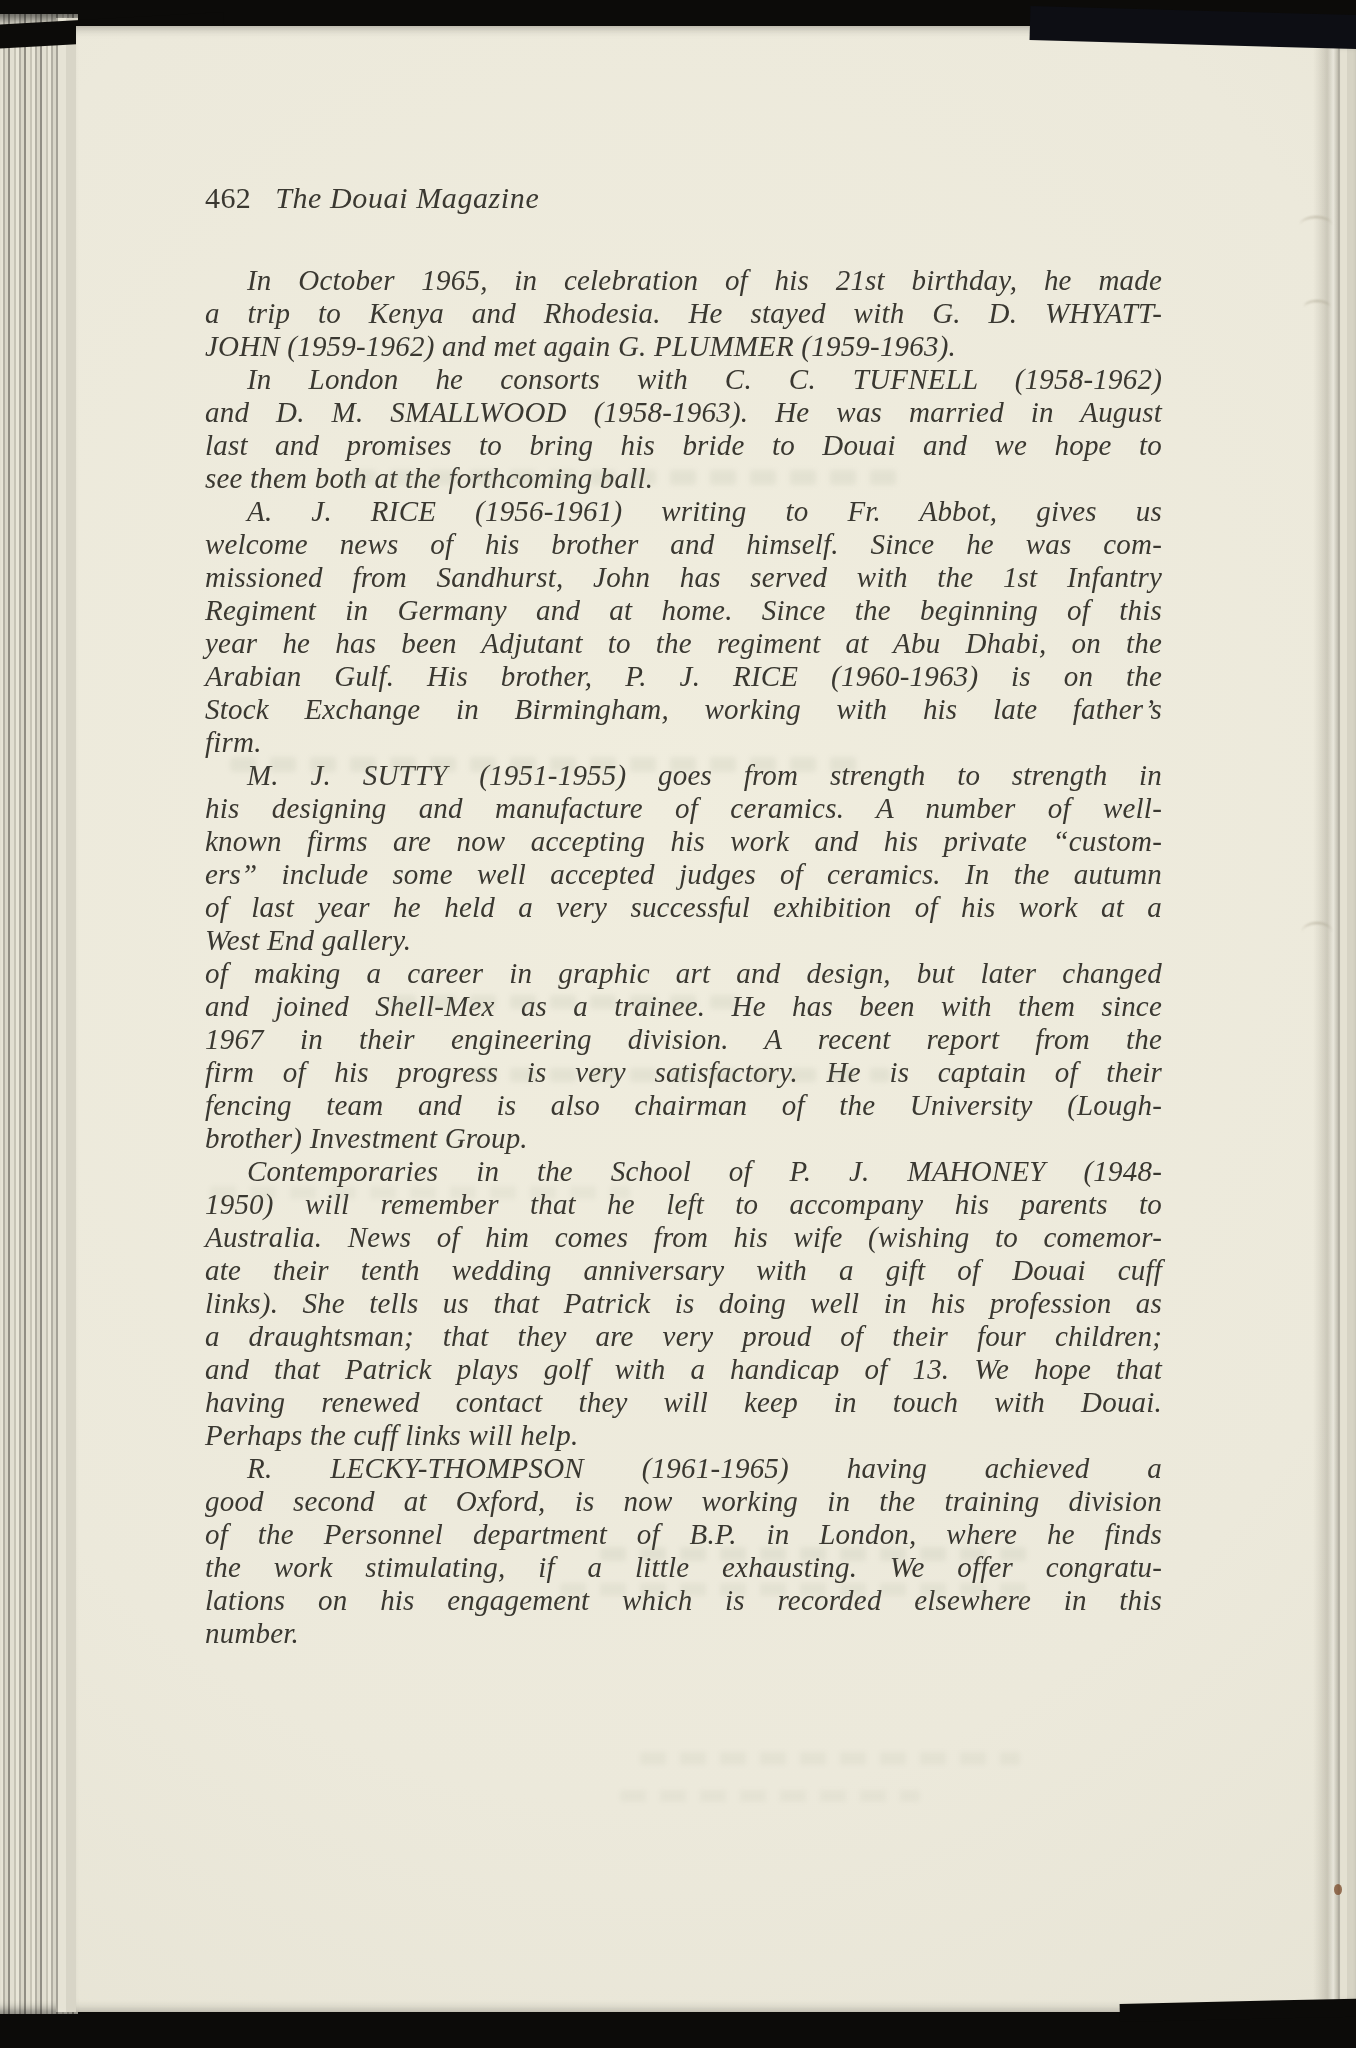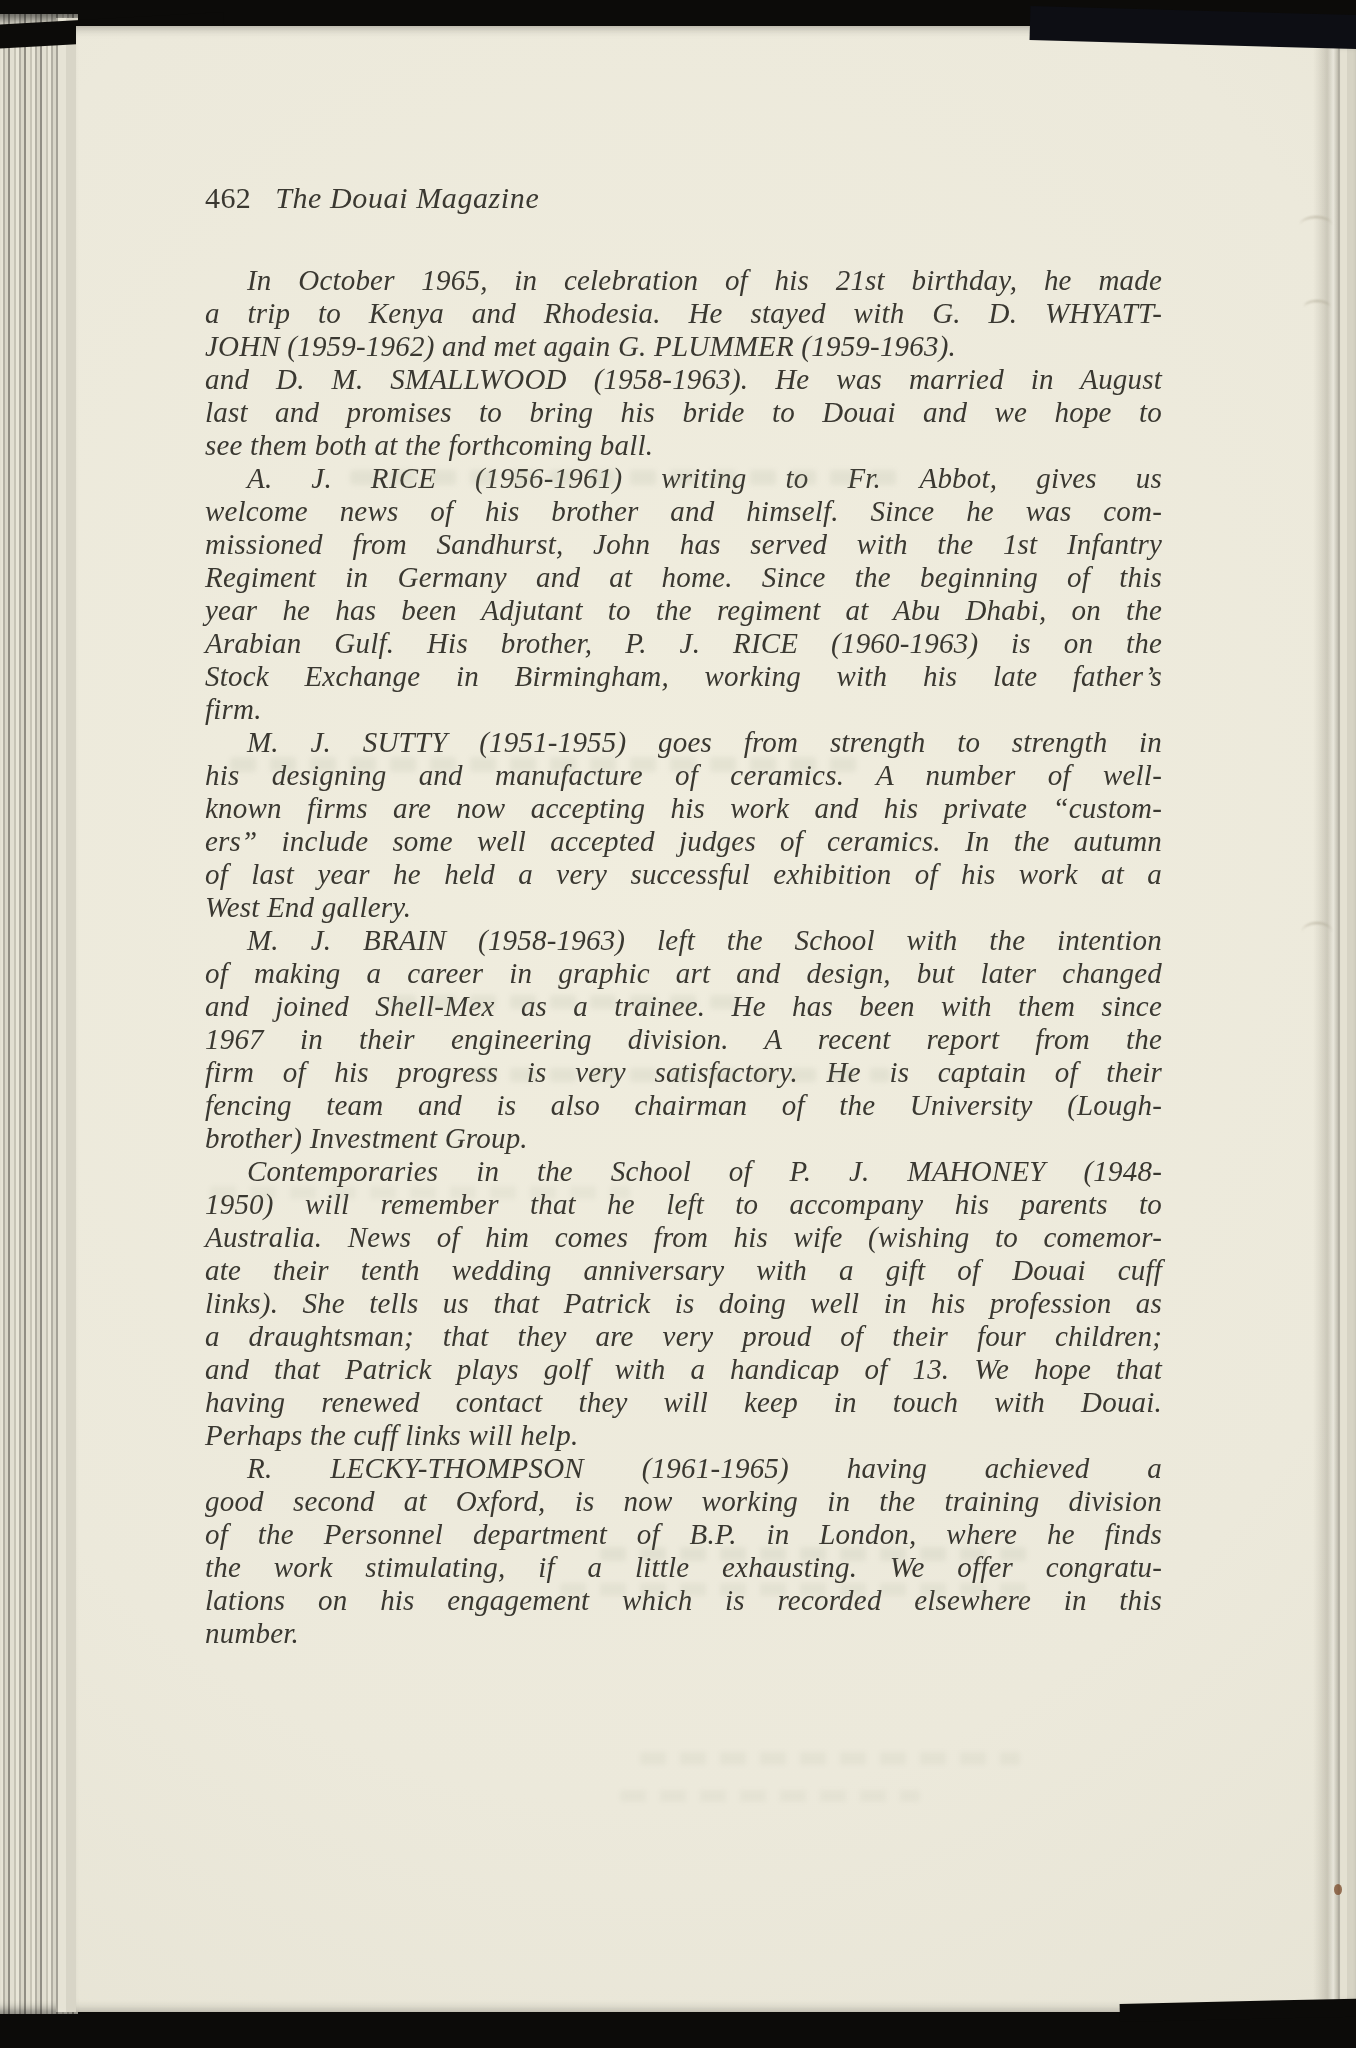--- a/index.html
+++ b/index.html
@@ -103,20 +103,21 @@
     <span class="page-number">462</span><span class="magazine-title">The Douai Magazine</span>
   </div>
 
   <div class="article">
       <div class="para">
         <div class="line first">In October 1965, in celebration of his 21st birthday, he made</div>
         <div class="line">a trip to Kenya and Rhodesia. He stayed with G. D. WHYATT-</div>
         <div class="line last">JOHN (1959-1962) and met again G. PLUMMER (1959-1963).</div>
       </div>
       <div class="para">
+        <div class="line first">In London he consorts with C. C. TUFNELL (1958-1962)</div>
         <div class="line">and D. M. SMALLWOOD (1958-1963). He was married in August</div>
         <div class="line">last and promises to bring his bride to Douai and we hope to</div>
         <div class="line last">see them both at the forthcoming ball.</div>
       </div>
       <div class="para spaced">
         <div class="line first">A. J. RICE (1956-1961) writing to Fr. Abbot, gives us</div>
         <div class="line">welcome news of his brother and himself. Since he was com-</div>
         <div class="line">missioned from Sandhurst, John has served with the 1st Infantry</div>
         <div class="line">Regiment in Germany and at home. Since the beginning of this</div>
         <div class="line">year he has been Adjutant to the regiment at Abu Dhabi, on the</div>
@@ -126,21 +127,20 @@
       </div>
       <div class="para spaced">
         <div class="line first">M. J. SUTTY (1951-1955) goes from strength to strength in</div>
         <div class="line">his designing and manufacture of ceramics. A number of well-</div>
         <div class="line">known firms are now accepting his work and his private “custom-</div>
         <div class="line">ers” include some well accepted judges of ceramics. In the autumn</div>
         <div class="line">of last year he held a very successful exhibition of his work at a</div>
         <div class="line last">West End gallery.</div>
       </div>
       <div class="para spaced">
-        <div class="line first">M. J. BRAIN (1958-1963) left the School with the intention</div>
         <div class="line">of making a career in graphic art and design, but later changed</div>
         <div class="line">and joined Shell-Mex as a trainee. He has been with them since</div>
         <div class="line">1967 in their engineering division. A recent report from the</div>
         <div class="line">firm of his progress is very satisfactory. He is captain of their</div>
         <div class="line">fencing team and is also chairman of the University (Lough-</div>
         <div class="line last">brother) Investment Group.</div>
       </div>
       <div class="para spaced">
         <div class="line first">Contemporaries in the School of P. J. MAHONEY (1948-</div>
         <div class="line">1950) will remember that he left to accompany his parents to</div>

